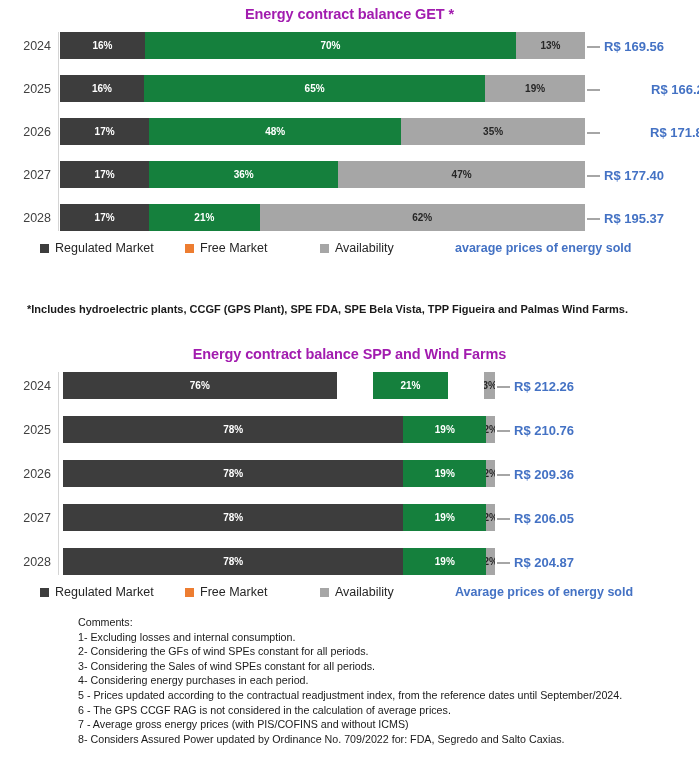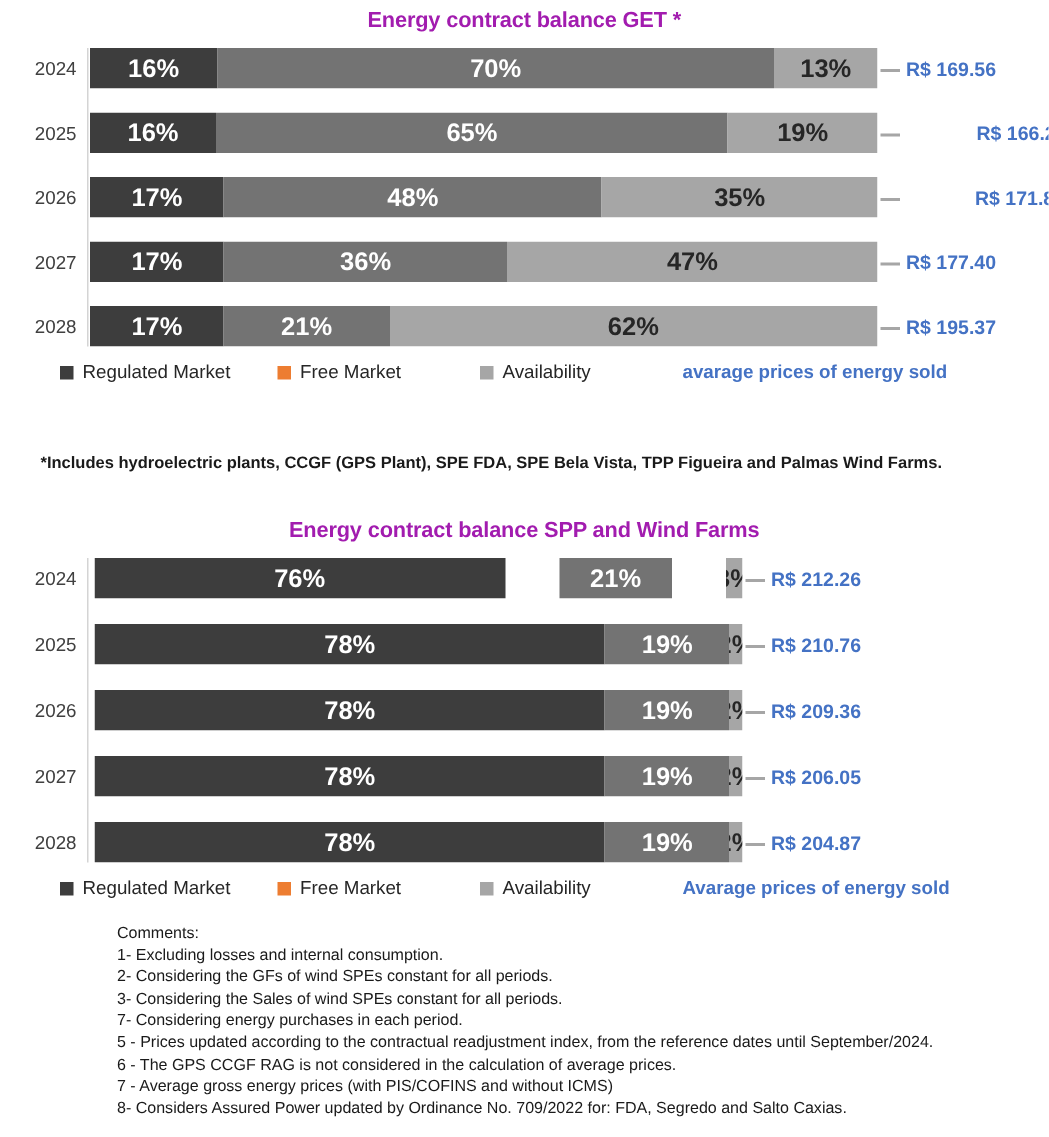--- a/index.html
+++ b/index.html
@@ -46,27 +46,27 @@
   }
   .bar {
     display: flex;
     height: 27px;
     overflow: hidden;
   }
   .seg {
     display: flex;
     align-items: center;
     justify-content: center;
-    font-size: 17px;
+    font-size: 10px;
     font-weight: bold;
     white-space: nowrap;
     overflow: hidden;
   }
   .seg.regulated { background: #3d3d3d; color: #ffffff; }
-  .seg.free      { background: #737373; color: #ffffff; }
+  .seg.free      { background: #15803d; color: #ffffff; }
   .seg.avail     { background: #a6a6a6; color: #262626; }
 
   .leader {
     position: absolute;
     height: 0;
     border-top: 2px solid #a6a6a6;
     top: 50%;
   }
   .price {
     position: absolute;
@@ -261,20 +261,20 @@
       </div>
       <div class="legend-note">Avarage prices of energy sold</div>
     </div>
   </div>
 
   <div class="comments" id="comments" style="position:absolute;left:78px;top:615px;">
     <div>Comments:</div>
   <div>1- Excluding losses and internal consumption.</div>
       <div>2- Considering the GFs of wind SPEs constant for all periods.</div>
       <div>3- Considering the Sales of wind SPEs constant for all periods.</div>
-      <div>7- Considering energy purchases in each period.</div>
+      <div>4- Considering energy purchases in each period.</div>
       <div>5 - Prices updated according to the contractual readjustment index, from the reference dates until September/2024.</div>
       <div>6 - The GPS CCGF RAG is not considered in the calculation of average prices.</div>
       <div>7 - Average gross energy prices (with PIS/COFINS and without ICMS)</div>
       <div>8- Considers Assured Power updated by Ordinance No. 709/2022 for: FDA, Segredo  and Salto Caxias.</div>
     </div>
 
 </div>
 
 </body></html>

